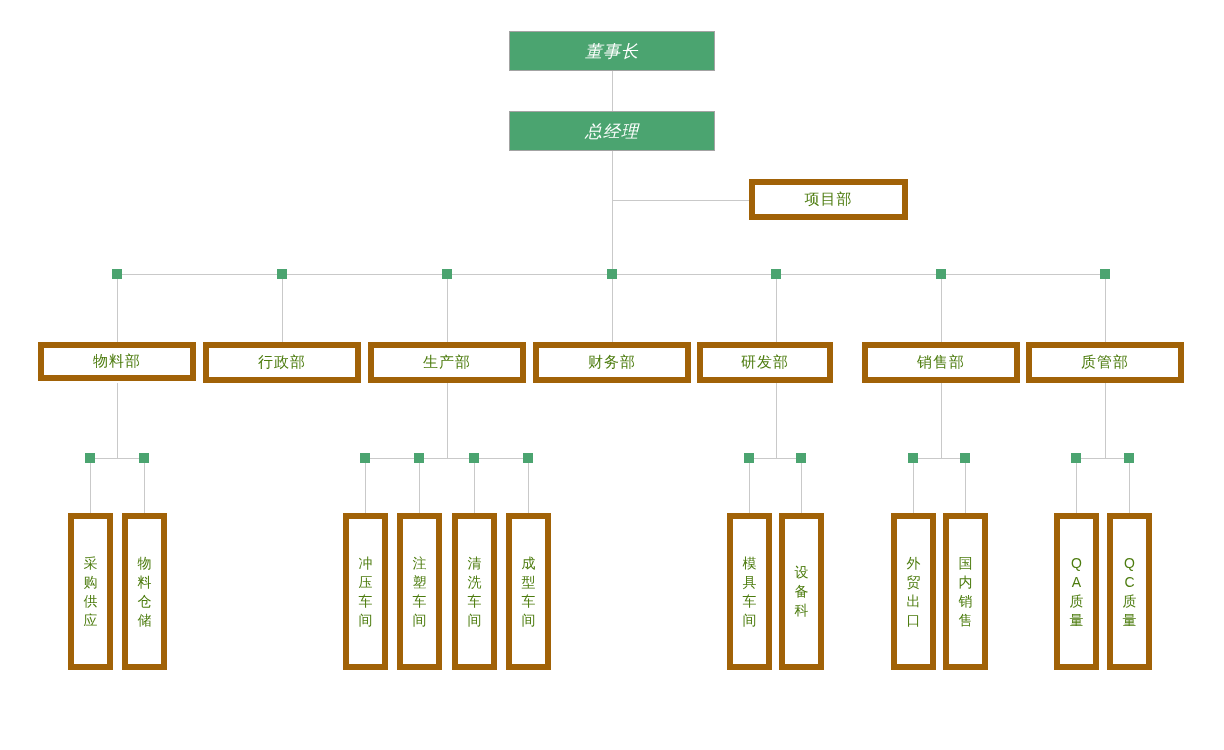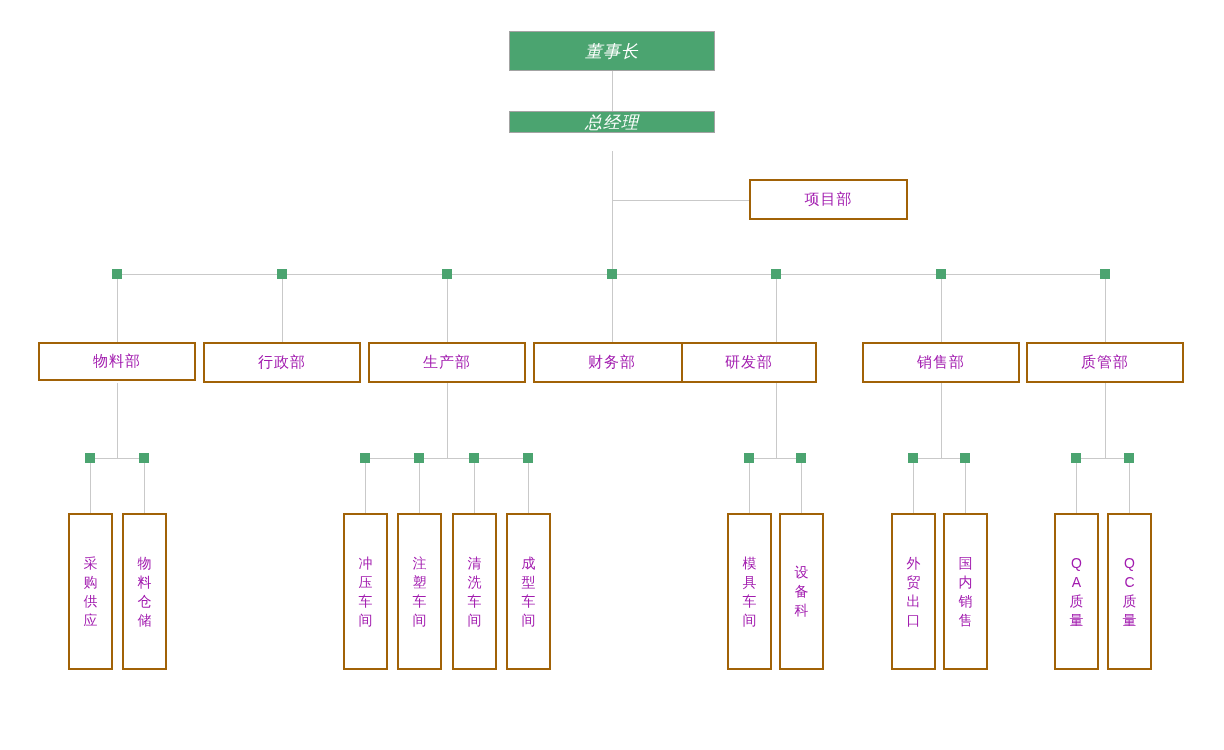--- a/index.html
+++ b/index.html
@@ -13,21 +13,21 @@
   .node{
     position:absolute;box-sizing:border-box;
     display:flex;align-items:center;justify-content:center;
     text-align:center;
   }
   .filled{
     background:#4ba470;border:1px solid #a3a3a3;color:#ffffff;
     font-size:17px;letter-spacing:1px;font-style:italic;
   }
   .outlined{
-    background:#ffffff;border:2px solid #a16207;color:#a21caf;
+    background:#ffffff;border:6px solid #a16207;color:#4d7c0f;
     font-size:15px;letter-spacing:1px;
   }
   .vtext{
     white-space:pre-line;font-size:14px;line-height:19px;letter-spacing:0;
   }
 </style>
 </head>
 <body>
 
 <div class="canvas">
@@ -85,28 +85,28 @@
   <div class="sq" style="left:469px;top:453px"></div>
   <div class="sq" style="left:523px;top:453px"></div>
   <div class="sq" style="left:744px;top:453px"></div>
   <div class="sq" style="left:796px;top:453px"></div>
   <div class="sq" style="left:908px;top:453px"></div>
   <div class="sq" style="left:960px;top:453px"></div>
   <div class="sq" style="left:1071px;top:453px"></div>
   <div class="sq" style="left:1124px;top:453px"></div>
 
   <div class="node filled" style="left:509px;top:31px;width:206px;height:40px">董事长</div>
-  <div class="node filled" style="left:509px;top:111px;width:206px;height:22px">总经理</div>
+  <div class="node filled" style="left:509px;top:111px;width:206px;height:40px">总经理</div>
   <div class="node outlined" style="left:749px;top:179px;width:159px;height:41px">项目部</div>
 
   <div class="node outlined" style="left:38px;top:342px;width:158px;height:39px">物料部</div>
   <div class="node outlined" style="left:203px;top:342px;width:158px;height:41px">行政部</div>
   <div class="node outlined" style="left:368px;top:342px;width:158px;height:41px">生产部</div>
   <div class="node outlined" style="left:533px;top:342px;width:158px;height:41px">财务部</div>
-  <div class="node outlined" style="left:681px;top:342px;width:136px;height:41px">研发部</div>
+  <div class="node outlined" style="left:697px;top:342px;width:136px;height:41px">研发部</div>
   <div class="node outlined" style="left:862px;top:342px;width:158px;height:41px">销售部</div>
   <div class="node outlined" style="left:1026px;top:342px;width:158px;height:41px">质管部</div>
 
   <div class="node outlined vtext" style="left:68px;top:513px;width:45px;height:157px">采
 购
 供
 应</div>
   <div class="node outlined vtext" style="left:122px;top:513px;width:45px;height:157px">物
 料
 仓

